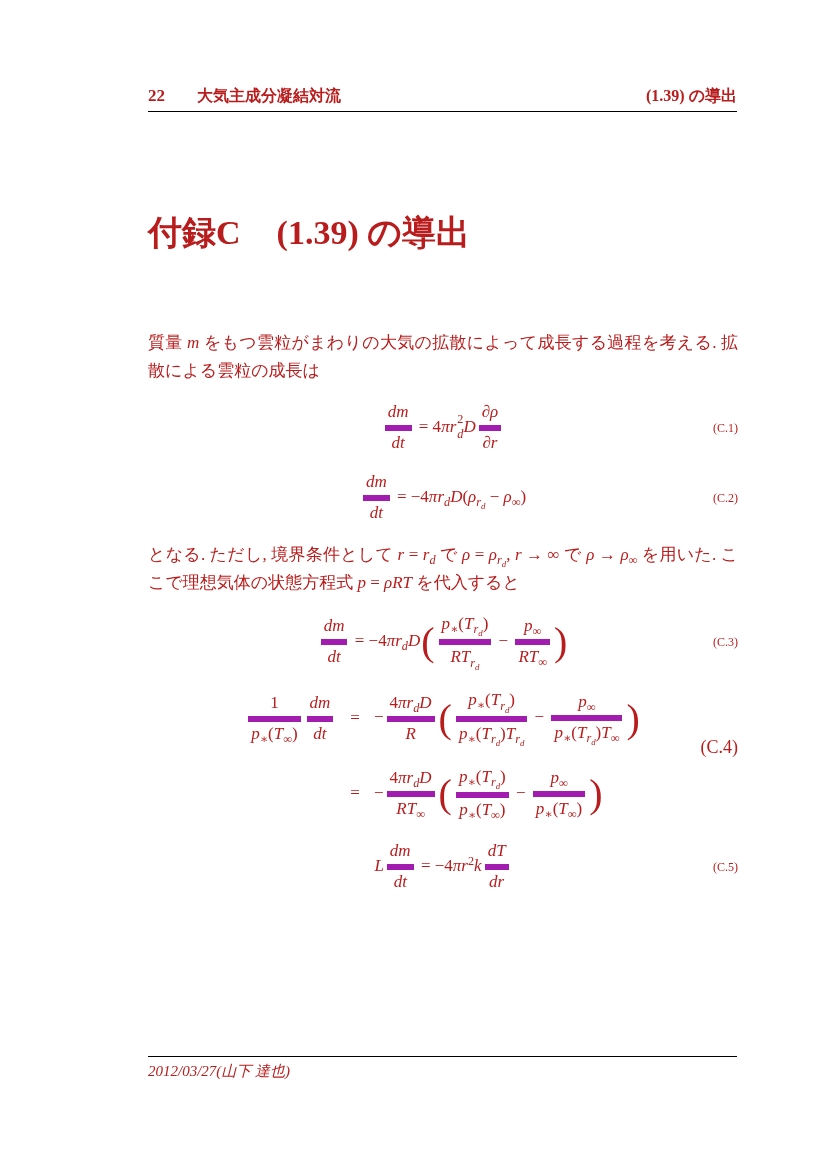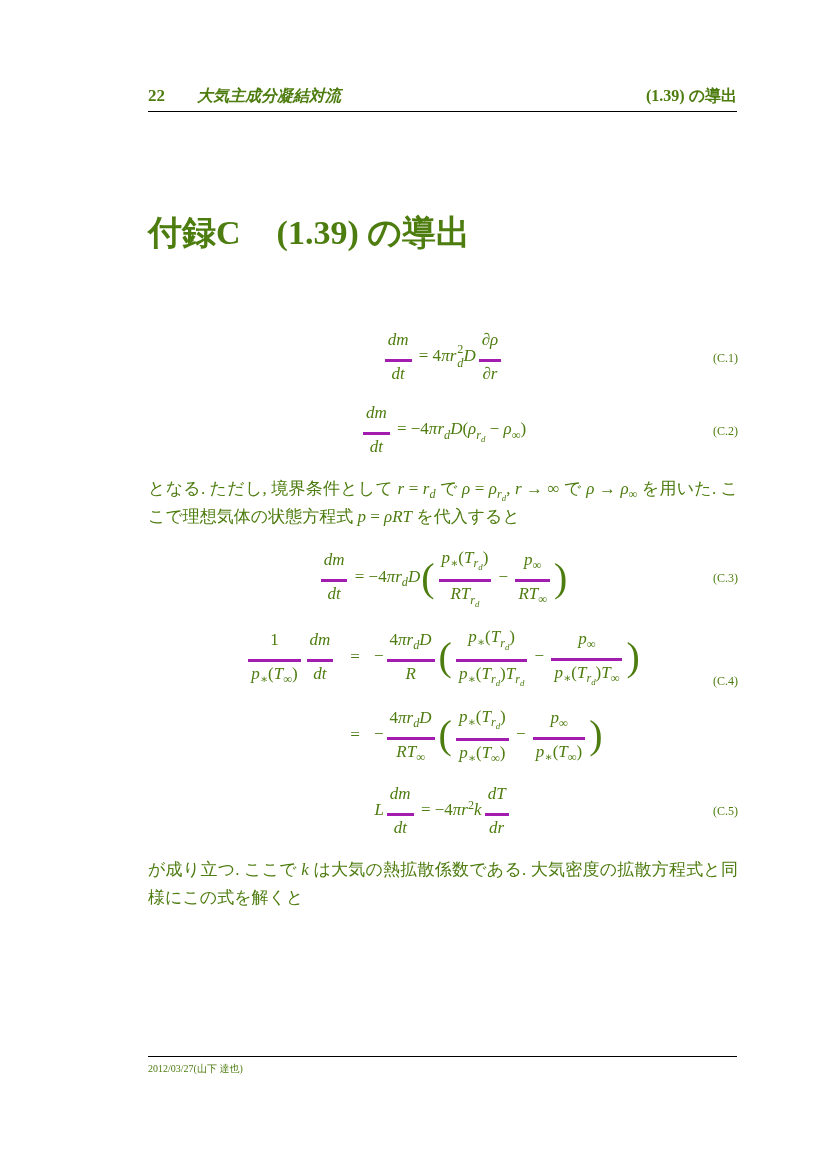--- a/index.html
+++ b/index.html
@@ -1,77 +1,78 @@
 <!DOCTYPE html>
 <html><head>
 <meta charset="utf-8">
 <style>
   html,body{margin:0;padding:0;background:#ffffff;}
-  .page{position:relative;width:826px;height:1169px;background:#ffffff;color:#4d7c0f;
+  .page{position:relative;width:826px;height:1169px;background:#ffffff;color:#b91c1c;
         font-family:"Liberation Serif","DejaVu Serif",serif;overflow:hidden;}
 
   
   .header{position:absolute;top:86px;left:148px;right:89px;display:flex;align-items:baseline;}
   .pgnum{font-weight:bold;font-size:17px;margin-right:32px;}
-  .htitle{font-weight:bold;font-size:16px;font-family:"Liberation Sans","DejaVu Sans",sans-serif;font-style:italic;}
+  .htitle{font-weight:bold;font-size:16px;font-family:"Liberation Sans","DejaVu Sans",sans-serif;}
   .hright{margin-left:auto;font-weight:bold;font-size:16px;}
   .hrule{position:absolute;top:111px;left:148px;right:89px;border-top:1.6px solid #000;}
 
   
   .main{position:absolute;top:211px;left:148px;width:590px;}
   .chapter{font-size:34px;font-weight:bold;margin:0 0 74px 0;line-height:1.3;font-family:Liberation Serif, serif;}
   .chgap{display:inline-block;width:36px;}
   p.body{font-size:17px;line-height:28px;margin:12px 0;text-align:justify;}
 
   
   .eq{position:relative;margin:16px 0;text-align:center;font-size:17px;line-height:1.35;}
   .eq-content{display:inline-block;white-space:nowrap;}
   .eq-label{position:absolute;right:0;top:50%;transform:translateY(-50%);
             font-style:normal;font-size:12px;}
   .it{font-style:italic;}
   .frac{display:inline-block;vertical-align:middle;text-align:center;margin:0 3px;}
-  .frac .num{display:block;border-bottom:3px solid #a21caf;padding:0 3px 7px;}
+  .frac .num{display:block;border-bottom:6px solid #a21caf;padding:0 3px 1px;}
   .frac .den{display:block;padding:1px 3px 0;}
   .sb{font-size:72%;vertical-align:-0.35em;line-height:1;}
   .sp{font-size:72%;vertical-align:0.5em;line-height:1;}
   .stk{display:inline-block;vertical-align:-0.45em;font-size:72%;line-height:1.15;
        text-align:left;margin-left:1px;}
   .stk > span{display:block;}
   .bp{font-size:235%;font-style:normal;vertical-align:middle;line-height:0;padding:0 1px;}
 
   
   .eqnarray{position:relative;margin:18px 0;font-size:17px;display:grid;
             grid-template-columns:auto auto auto;justify-content:center;align-items:center;
             row-gap:18px;column-gap:14px;line-height:1.35;}
   .cell{white-space:nowrap;}
   .lhs{text-align:right;justify-self:end;}
   .rel{text-align:center;}
   .rhs{text-align:left;justify-self:start;}
-  .c4label{position:absolute;right:0;bottom:24px;font-size:12px;}
+  .c4label{position:absolute;right:0;bottom:24px;font-size:18px;}
 
   
   .frule{position:absolute;top:1056px;left:148px;right:89px;border-top:1px solid #000;}
-  .footer{position:absolute;top:1062px;left:148px;font-size:10px;}
+  .footer{position:absolute;top:1062px;left:148px;font-size:15px;font-style:italic;}
 </style>
 </head>
 <body>
 
 <div class="page">
 
   <div class="header">
     <span class="pgnum">22</span>
     <span class="htitle">大気主成分凝結対流</span>
     <span class="hright">(1.39) の導出</span>
   </div>
   <div class="hrule"></div>
 
   <div class="main">
 
     <h1 class="chapter"><span>付録C</span><span class="chgap"></span><span>(1.39) の導出</span></h1>
 
+    <p class="body">質量&nbsp;<span class="it">m</span>&nbsp;をもつ雲粒がまわりの大気の拡散によって成長する過程を考える.&nbsp;拡散による雲粒の成長は</p>
 
     <div class="eq">
       <span class="eq-content"><span class="frac"><span class="num"><span class="it">dm</span></span><span class="den"><span class="it">dt</span></span></span>&nbsp;=&nbsp;4<span class="it">πr</span><span class="stk"><span>2</span><span><span class="it">d</span></span></span><span class="it">D</span><span class="frac"><span class="num"><span class="it">∂ρ</span></span><span class="den"><span class="it">∂r</span></span></span></span>
       <span class="eq-label">(C.1)</span>
     </div>
 
 
     <div class="eq">
       <span class="eq-content"><span class="frac"><span class="num"><span class="it">dm</span></span><span class="den"><span class="it">dt</span></span></span>&nbsp;=&nbsp;−4<span class="it">πr</span><span class="sb"><span class="it">d</span></span><span class="it">D</span>(<span class="it">ρ</span><span class="sb"><span class="it">r</span><span class="sb"><span class="it">d</span></span></span>&nbsp;−&nbsp;<span class="it">ρ</span><span class="sb">∞</span>)</span>
       <span class="eq-label">(C.2)</span>
@@ -95,20 +96,19 @@
         <span class="cell rhs">−<span class="frac"><span class="num">4<span class="it">πr</span><span class="sb"><span class="it">d</span></span><span class="it">D</span></span><span class="den"><span class="it">RT</span><span class="sb">∞</span></span></span><span class="bp">(</span><span class="frac"><span class="num"><span class="it">p</span><span class="sb">∗</span>(<span class="it">T</span><span class="sb"><span class="it">r</span><span class="sb"><span class="it">d</span></span></span>)</span><span class="den"><span class="it">p</span><span class="sb">∗</span>(<span class="it">T</span><span class="sb">∞</span>)</span></span>&nbsp;−&nbsp;<span class="frac"><span class="num"><span class="it">p</span><span class="sb">∞</span></span><span class="den"><span class="it">p</span><span class="sb">∗</span>(<span class="it">T</span><span class="sb">∞</span>)</span></span><span class="bp">)</span></span>
       </div>
 
 
 
     <div class="eq">
       <span class="eq-content"><span class="it">L</span><span class="frac"><span class="num"><span class="it">dm</span></span><span class="den"><span class="it">dt</span></span></span>&nbsp;=&nbsp;−4<span class="it">πr</span><span class="sp">2</span><span class="it">k</span><span class="frac"><span class="num"><span class="it">dT</span></span><span class="den"><span class="it">dr</span></span></span></span>
       <span class="eq-label">(C.5)</span>
     </div>
 
-    <p class="body">が成り立つ.&nbsp;ここで&nbsp;<span class="it">k</span>&nbsp;は大気の熱拡散係数である.&nbsp;大気密度の拡散方程式と同様にこの式を解くと</p>
 
   </div>
 
   <div class="frule"></div>
   <div class="footer">2012/03/27(山下 達也)</div>
 
 </div>
 
 </body></html>

